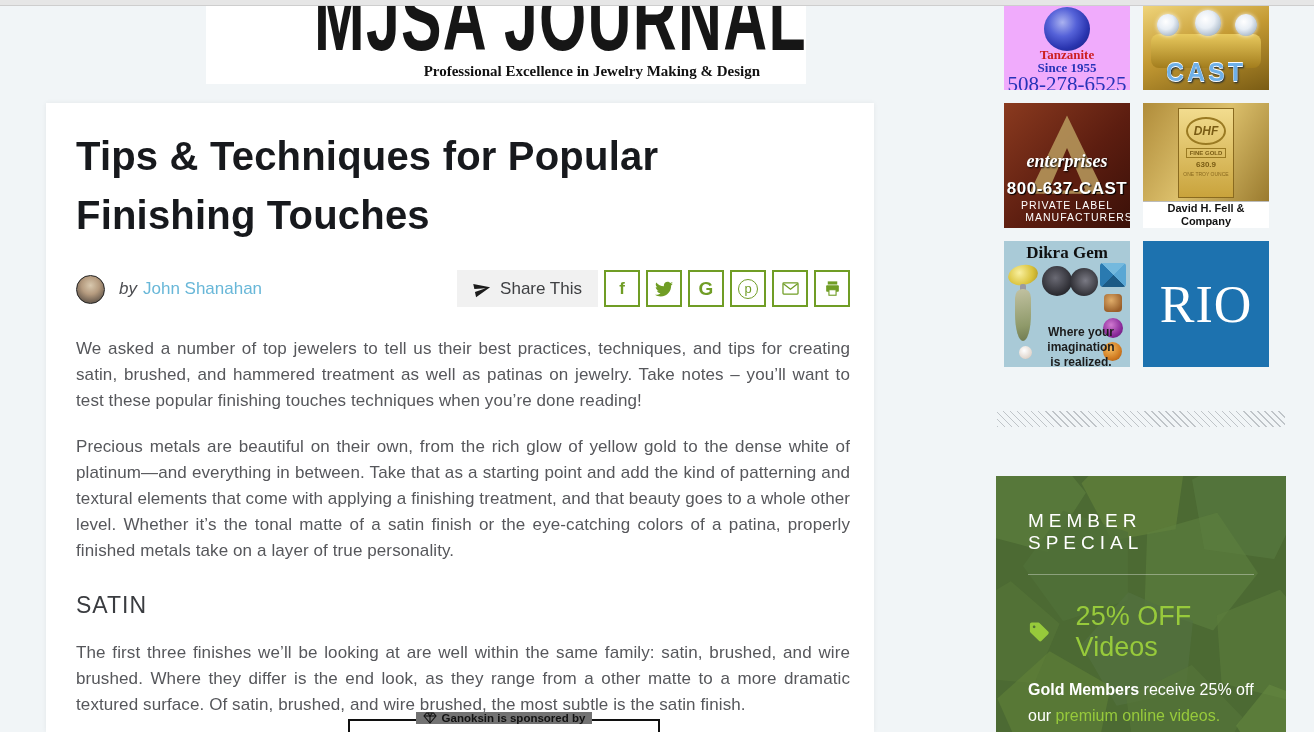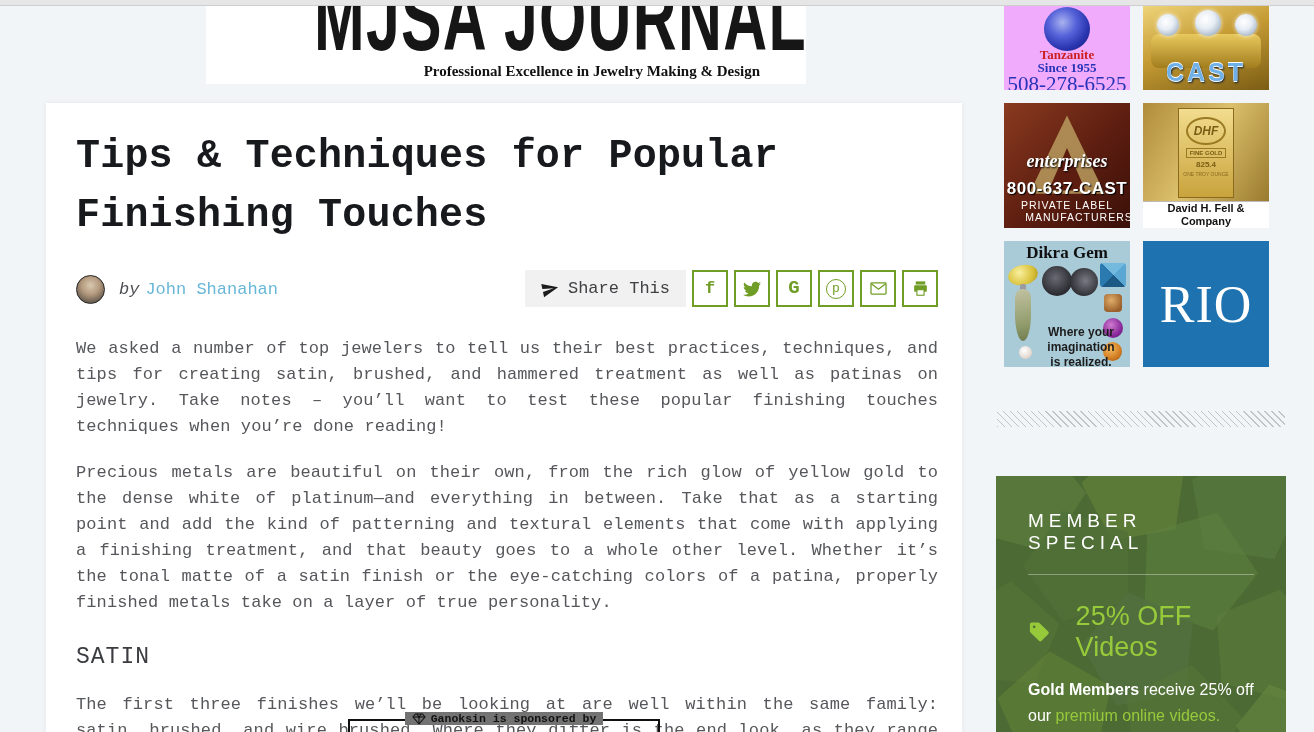--- a/index.html
+++ b/index.html
@@ -9,21 +9,21 @@
 
   
   .topbar { position:absolute; left:0; top:0; width:1314px; height:6px; background:#e6e6e6; border-bottom:1px solid #cecece; }
 
   
   .logo-box { position:absolute; left:206px; top:6px; width:600px; height:78px; background:#fff; overflow:hidden; cursor:pointer; }
   .logo-title { position:absolute; left:0; top:-36px; width:100%; text-align:center; font-size:95px; line-height:95px; font-weight:700; color:#161616; transform:scaleX(.64); transform-origin:50% 0; white-space:nowrap; letter-spacing:2px; }
   .logo-tagline { position:absolute; right:46px; top:57px; font-family:"Liberation Serif", serif; font-weight:700; font-size:15px; color:#111; }
 
   
-  .card { position:absolute; left:46px; top:103px; width:916px; height:629px; background:#fff; box-shadow:0 0 5px rgba(0,0,0,.06); padding:0 24px 0 30px;font-family:Liberation Mono, monospace; }
+  .card { position:absolute; left:46px; top:103px; width:828px; height:629px; background:#fff; box-shadow:0 0 5px rgba(0,0,0,.06); padding:0 24px 0 30px; }
   h1.title { margin-top:24px; max-width:730px; font-size:40px; line-height:59px; font-weight:700; color:#17191d; letter-spacing:.2px; }
 
   .byline-row { position:relative; margin-top:25px; height:38px; display:flex; align-items:center; }
   .avatar { width:29px; height:29px; border-radius:50%; background:radial-gradient(circle at 50% 35%, #d8c8ae 0%, #b59b7f 40%, #6e6052 75%, #4a4038 100%); border:1px solid #222; }
   .by-label { margin-left:14px; font-style:italic; font-size:17px; color:#4d4e52; }
   .author-link { margin-left:6px; font-size:17px; color:#68b7d8; text-decoration:none; cursor:pointer; }
 
   .share-wrap { position:absolute; right:0; top:0; display:flex; gap:6px; }
   .share-label-box { display:flex; align-items:center; gap:9px; background:#f1f1f1; padding:0 16px; height:37px; cursor:pointer; }
   .share-label-box span { font-size:17px; color:#3f4043; }
@@ -203,21 +203,21 @@
     <div class="au-script">enterprises</div>
     <div class="au-phone">800-637-CAST</div>
     <div class="au-l1">PRIVATE LABEL</div>
     <div class="au-l2">MANUFACTURERS</div>
   </div>
 
   <div class="ad ad-dhf">
     <div class="dhf-bar">
       <div class="dhf-oval">DHF</div>
       <div class="dhf-fg">FINE GOLD</div>
-      <div class="dhf-999">825.4</div>
+      <div class="dhf-999">630.9</div>
       <div class="dhf-troy">ONE TROY OUNCE</div>
     </div>
     <div class="dhf-strip">
       <div class="dhf-co">David H. Fell &amp; Company</div>
 
     </div>
   </div>
 
   <div class="ad ad-dikra">
     <div class="dk-title">Dikra Gem</div>

